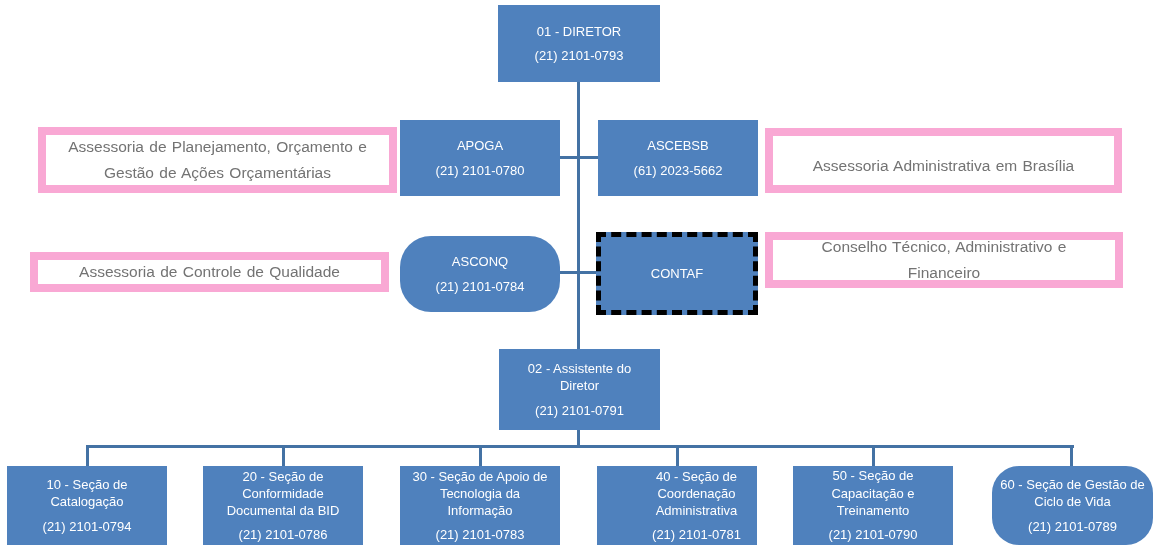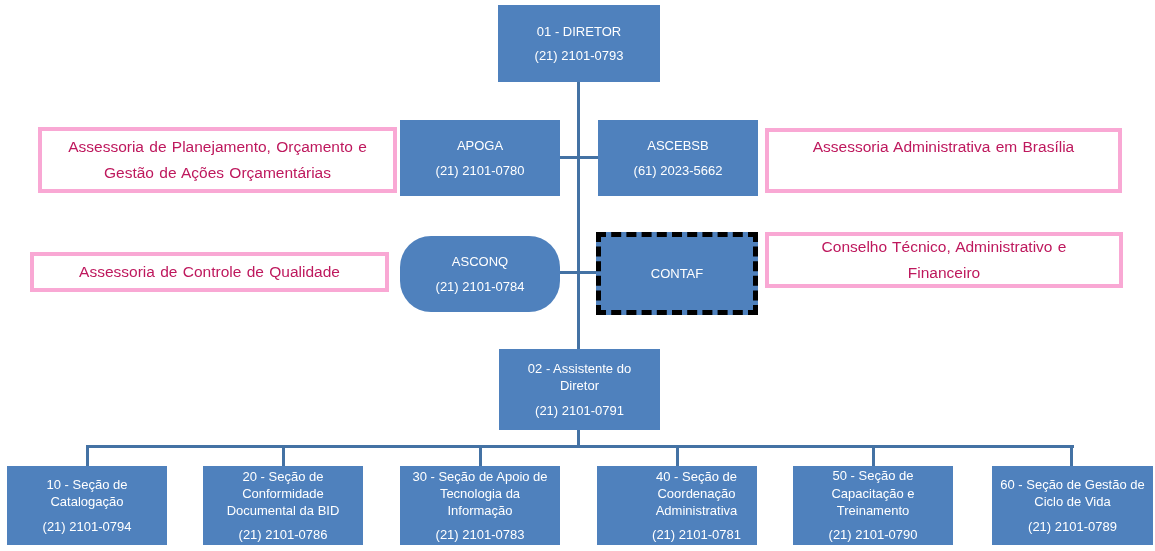--- a/index.html
+++ b/index.html
@@ -3,36 +3,36 @@
 <meta charset="utf-8">
 <style>
   html,body{margin:0;padding:0;background:#fff;}
   #canvas{position:relative;width:1155px;height:551px;background:#ffffff;overflow:hidden;
           font-family:"Liberation Sans",sans-serif;}
   .node{position:absolute;background:#4f81bd;color:#ffffff;display:flex;flex-direction:column;
         align-items:center;justify-content:center;text-align:center;font-size:13px;line-height:1.32;
         padding:2px 5px;box-sizing:border-box;}
   .node .name{white-space:pre-line;}
   .node .phone{margin-top:7px;}
-  .label-box{position:absolute;background:#ffffff;border:4px solid #f9a8d4;color:#be185d;
+  .label-box{position:absolute;background:#ffffff;border:8px solid #f9a8d4;color:#737373;
              box-sizing:border-box;font-size:15.5px;line-height:1.7;text-align:center;
              display:flex;flex-direction:column;align-items:center;justify-content:center;
              white-space:pre-line;word-spacing:1px;}
-  .label-box.top-align{justify-content:flex-start;padding-top:2px;}
+  .label-box.top-align{justify-content:flex-start;padding-top:17px;}
   .conn{position:absolute;background:#4472a4;}
   
   .n-diretor{left:498px;top:5px;width:162px;height:77px;}
   .n-apoga{left:400px;top:120px;width:160px;height:76px;text-align:center;}
   .n-ascebsb{left:598px;top:120px;width:160px;height:76px;}
   .n-asconq{left:400px;top:236px;width:160px;height:76px;border-radius:31px;}
   .n-contaf{left:596px;top:232px;width:162px;height:83px;border:5px dashed #000000;}
   .n-assistente{left:499px;top:349px;width:161px;height:81px;}
   .n-sec{top:466px;width:160px;height:79px;}
   .n-sec0{left:7px;}  .n-sec1{left:203px;} .n-sec2{left:400px;}
-  .n-sec3{left:597px;padding-left:44px;}.n-sec4{left:793px;justify-content:flex-end;} .n-sec5{left:992px;width:161px;}
+  .n-sec3{left:597px;padding-left:44px;}.n-sec4{left:793px;justify-content:flex-end;} .n-sec5{left:992px;width:161px;border-radius:27px;}
   
   .l-planejamento{left:38px;top:127px;width:359px;height:66px;}
   .l-brasilia{left:765px;top:128px;width:357px;height:65px;}
   .l-qualidade{left:30px;top:252px;width:359px;height:40px;}
   .l-conselho{left:765px;top:232px;width:358px;height:56px;}
   
   .c-trunk{left:577px;top:82px;width:3px;height:267px;}
   .c-row2{left:560px;top:156px;width:38px;height:3px;}
   .c-row3{left:560px;top:271px;width:36px;height:3px;}
   .c-drop{left:577px;top:430px;width:3px;height:17px;}

